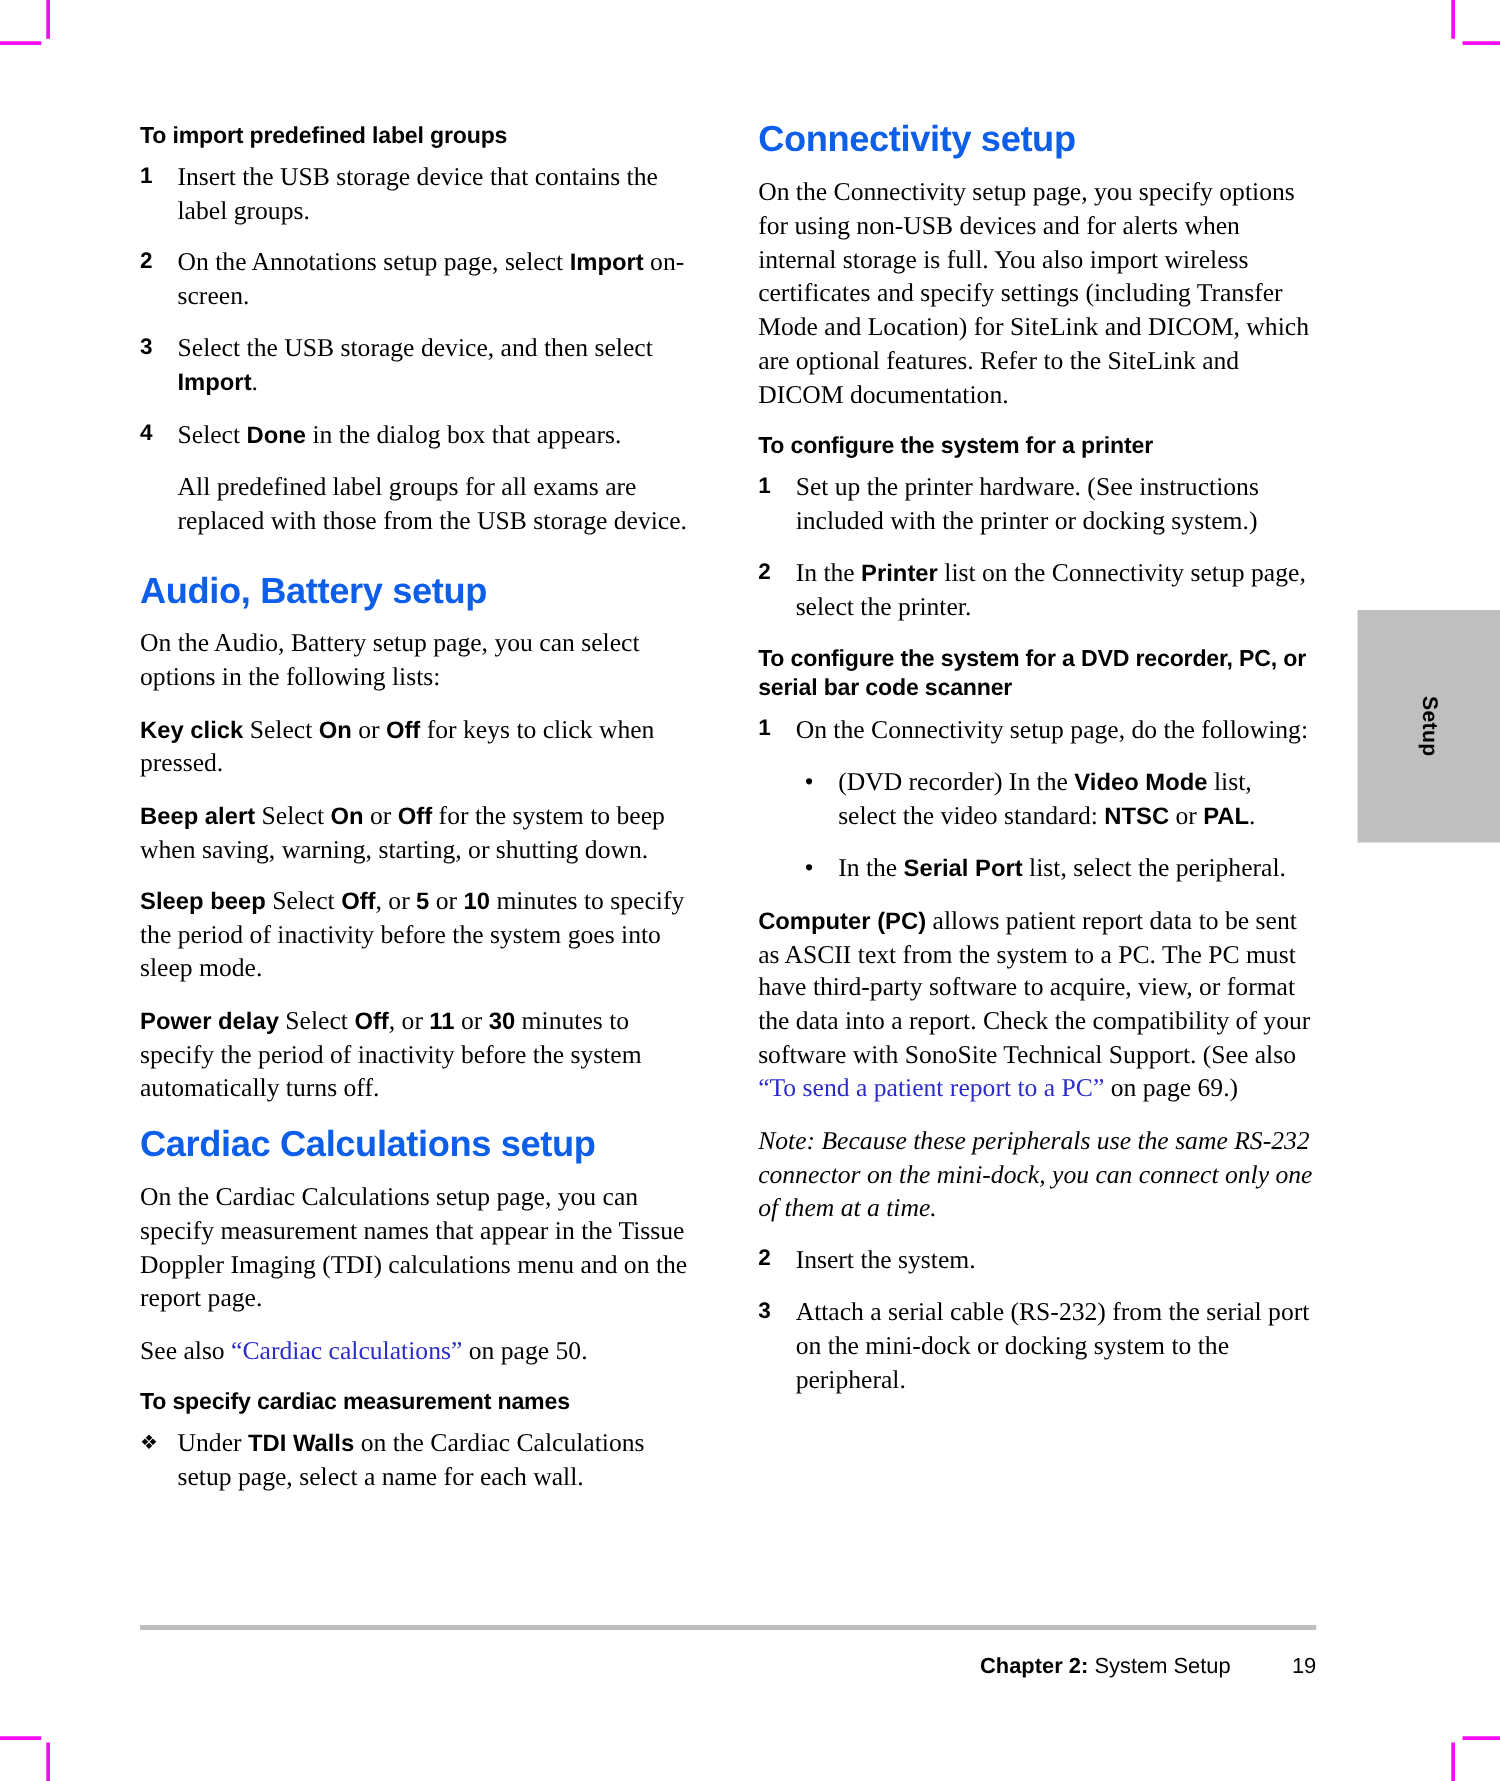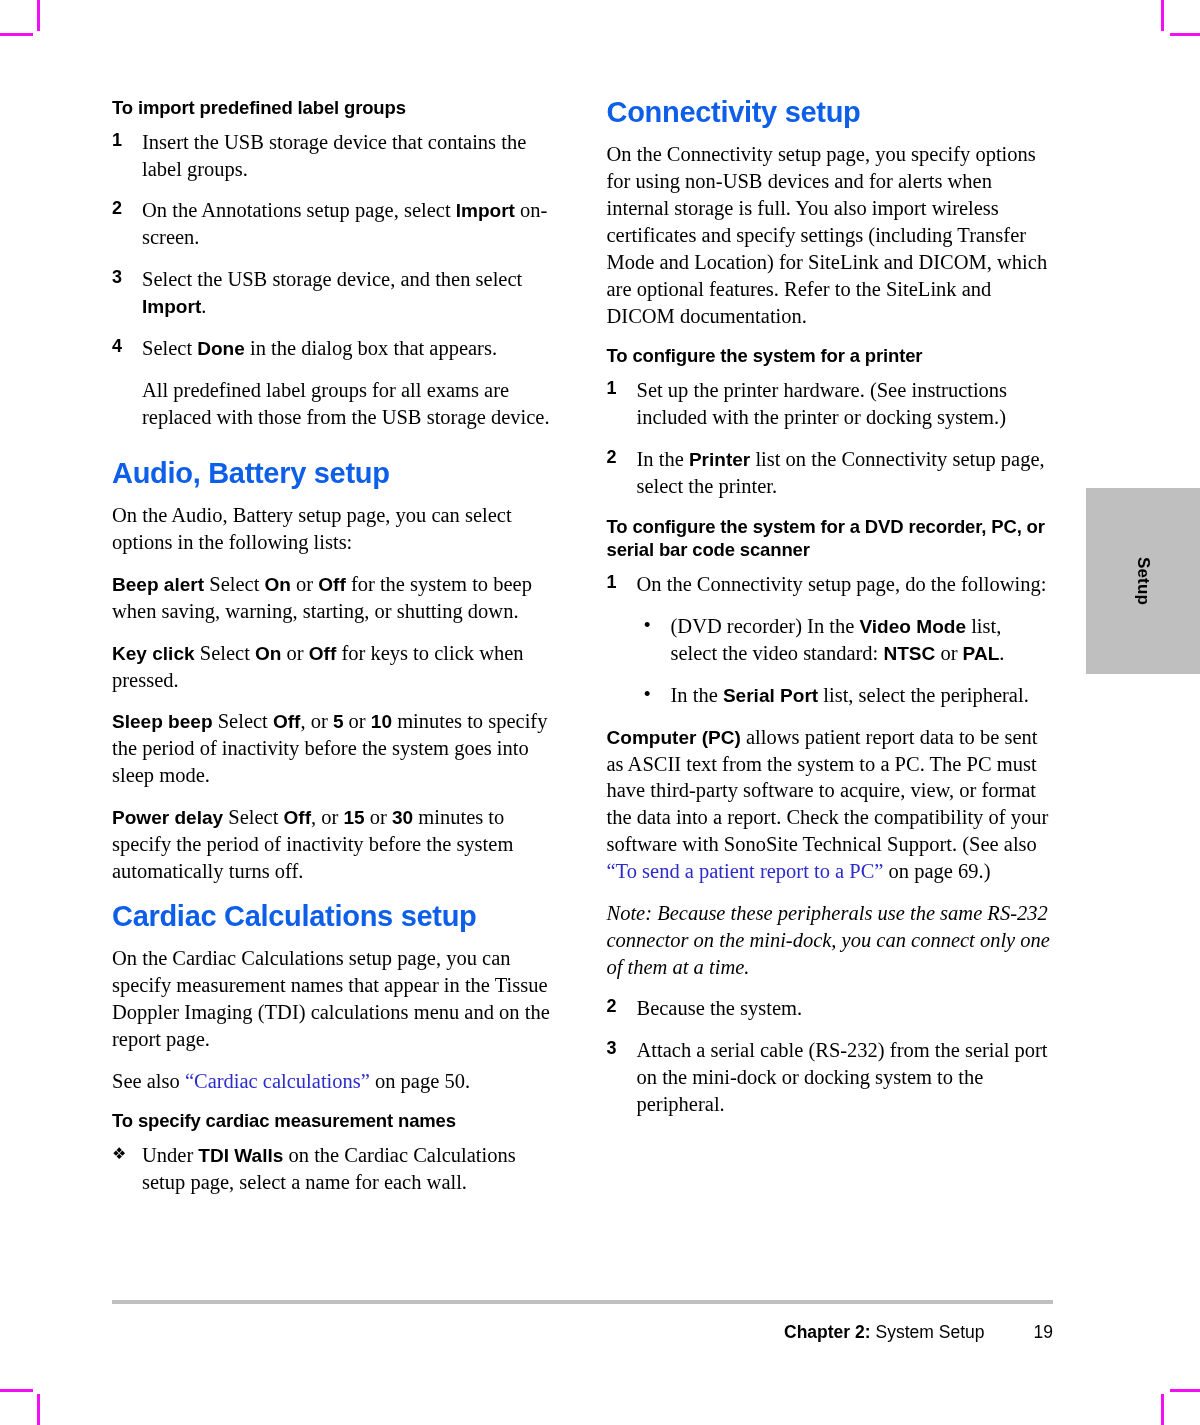--- a/index.html
+++ b/index.html
@@ -221,27 +221,27 @@
         <span class="marker">4</span>
         <span><span>Select </span><span class="b">Done</span><span> in the dialog box that appears.</span></span>
       </div>
 
       <div class="cont">All predefined label groups for all exams are replaced with those from the USB storage device.</div>
 
       <h1 class="section sec-gap-top">Audio, Battery setup</h1>
 
       <p class="body">On the Audio, Battery setup page, you can select options in the following lists:</p>
 
+      <p class="body"><span class="b">Key click</span><span> Select </span><span class="b">On</span><span> or </span><span class="b">Off</span><span> for keys to click when pressed.</span></p>
+
       <p class="body"><span class="b">Beep alert</span><span> Select </span><span class="b">On</span><span> or </span><span class="b">Off</span><span> for the system to beep when saving, warning, starting, or shutting down.</span></p>
 
-      <p class="body"><span class="b">Key click</span><span> Select </span><span class="b">On</span><span> or </span><span class="b">Off</span><span> for keys to click when pressed.</span></p>
-
       <p class="body"><span class="b">Sleep beep</span><span> Select </span><span class="b">Off</span><span>, or </span><span class="b">5</span><span> or </span><span class="b">10</span><span> minutes to specify the period of inactivity before the system goes into sleep mode.</span></p>
 
-      <p class="body"><span class="b">Power delay</span><span> Select </span><span class="b">Off</span><span>, or </span><span class="b">15</span><span> or </span><span class="b">30</span><span> minutes to specify the period of inactivity before the system automatically turns off.</span></p>
+      <p class="body"><span class="b">Power delay</span><span> Select </span><span class="b">Off</span><span>, or </span><span class="b">11</span><span> or </span><span class="b">30</span><span> minutes to specify the period of inactivity before the system automatically turns off.</span></p>
 
       <h1 class="section sec-gap-top">Cardiac Calculations setup</h1>
 
       <p class="body">On the Cardiac Calculations setup page, you can specify measurement names that appear in the Tissue Doppler Imaging (TDI) calculations menu and on the report page.</p>
 
       <p class="body"><span>See also </span><span class="xref">“Cardiac calculations”</span><span> on page 50.</span></p>
 
       <h2 class="proc proc-gap">To specify cardiac measurement names</h2>
 
       <div class="item">
@@ -285,21 +285,21 @@
         <span class="marker">•</span>
         <span><span>In the </span><span class="b">Serial Port</span><span> list, select the peripheral.</span></span>
       </div>
 
       <div class="subcont"><span class="b">Computer (PC)</span><span> allows patient report data to be sent as ASCII text from the system to a PC. The PC must have third-party software to acquire, view, or format the data into a report. Check the compatibility of your software with SonoSite Technical Support. (See also </span><span class="xref">“To send a patient report to a PC”</span><span> on page 69.)</span></div>
 
       <div class="subcont note"><span class="note-lbl">Note:</span><span>  Because these peripherals use the same RS-232 connector on the mini-dock, you can connect only one of them at a time.</span></div>
 
       <div class="item">
         <span class="marker">2</span>
-        <span>Because the system.</span>
+        <span>Insert the system.</span>
       </div>
 
       <div class="item">
         <span class="marker">3</span>
         <span>Attach a serial cable (RS-232) from the serial port on the mini-dock or docking system to the peripheral.</span>
       </div>
 
     </div>
   </div>
 </div>

